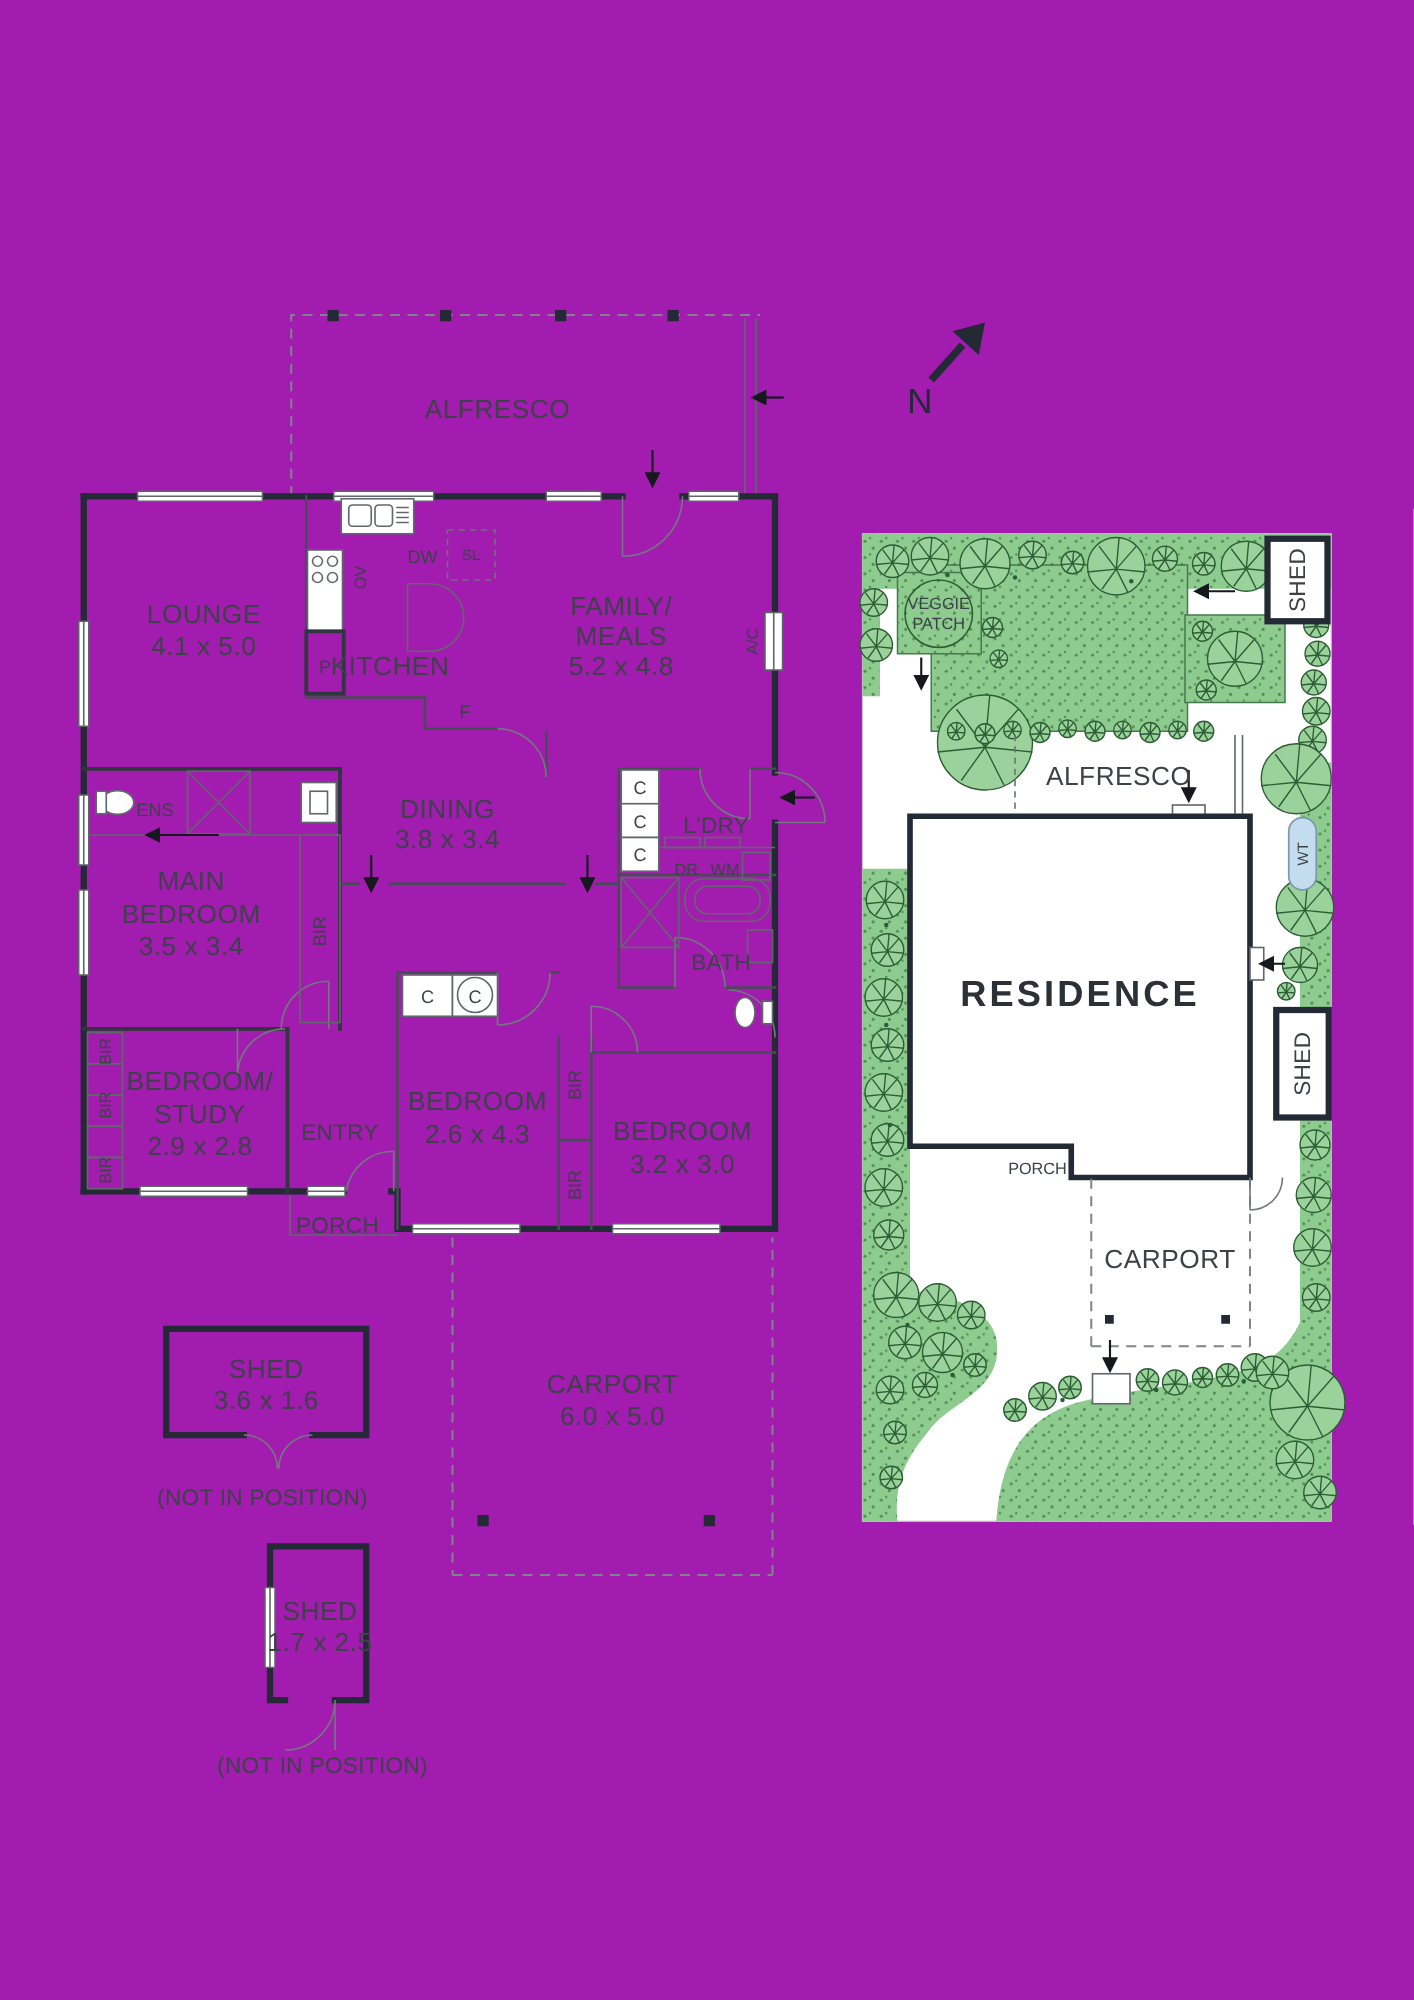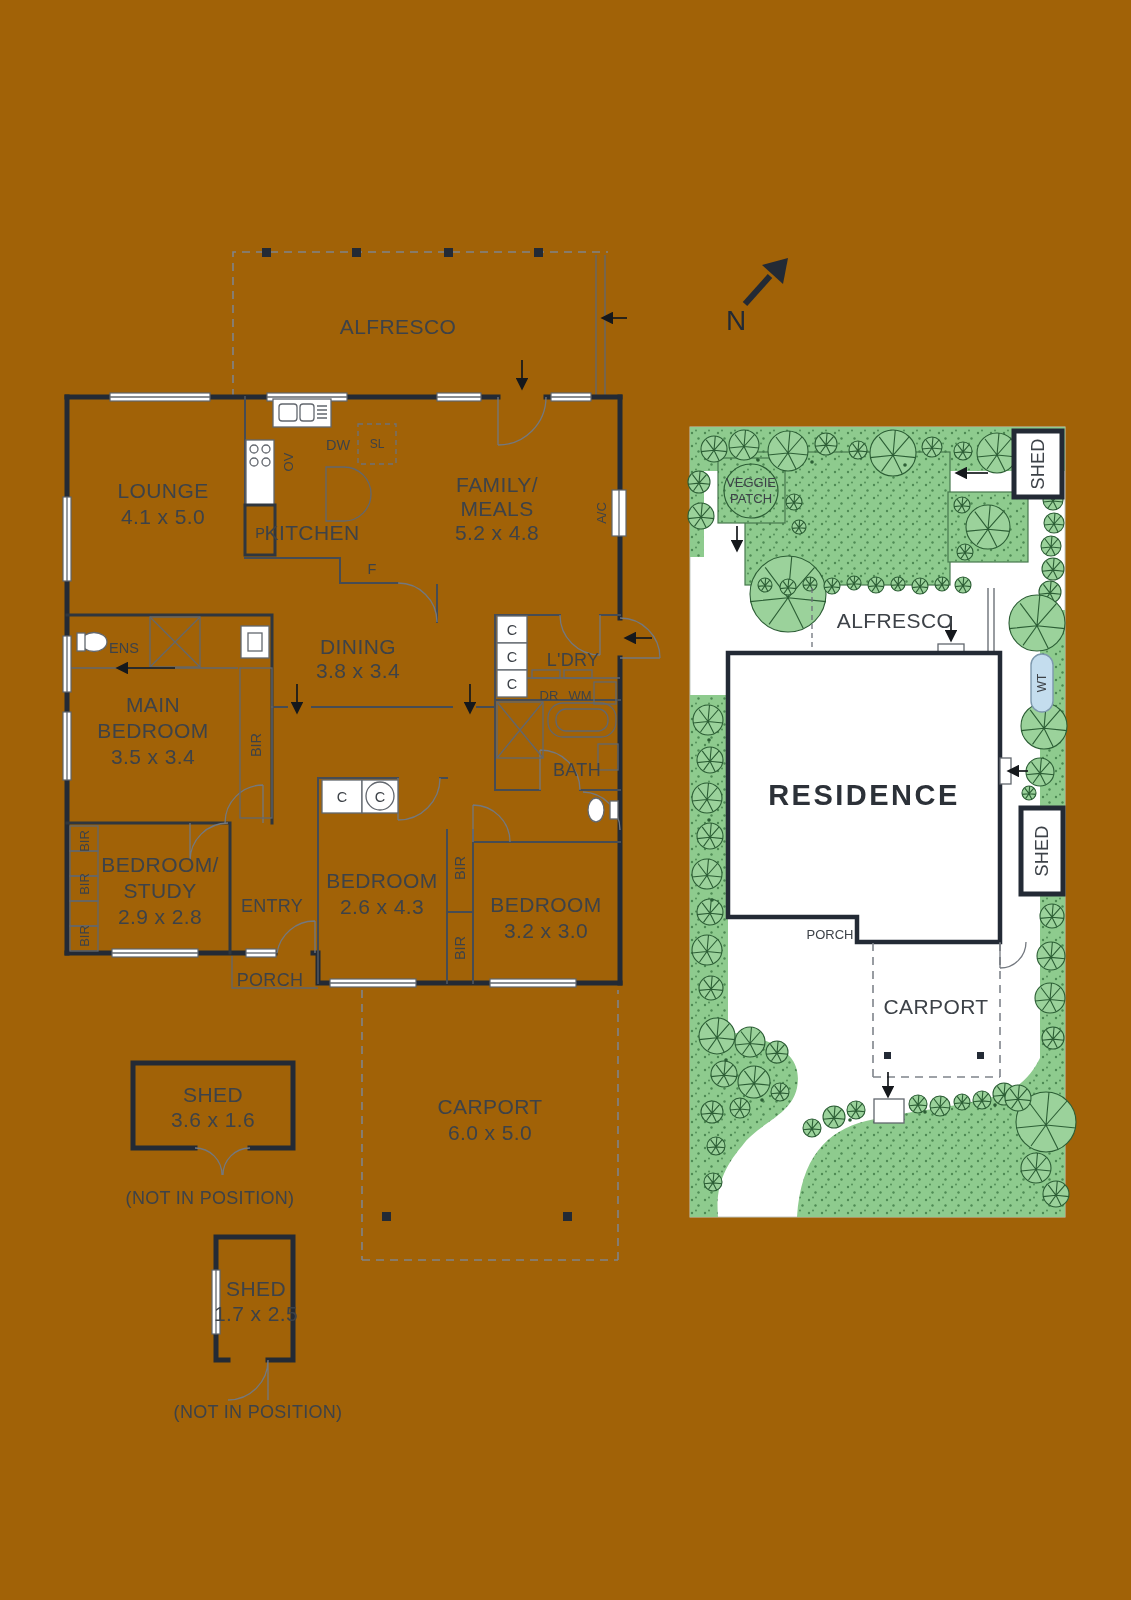--- a/index.html
+++ b/index.html
@@ -1,16 +1,16 @@
 <!DOCTYPE html>
 <html><head>
 <meta charset="utf-8">
 <style>
   html,body{margin:0;padding:0;background:#ffffff;}
-  .page{width:1131px;height:1600px;position:relative;background:#a16207;overflow:hidden;}
+  .page{width:1131px;height:1600px;position:relative;background:#a21caf;overflow:hidden;}
   svg{display:block;}
   .lbl{font-family:"Liberation Sans",sans-serif;fill:#3d4248;text-anchor:middle;}
   .s21{font-size:21px;letter-spacing:.4px;}
   .s18{font-size:18px;letter-spacing:.3px;}
   .s14{font-size:14.5px;}
   .s13{font-size:13px;}
   .s12{font-size:12px;}
   .nlab{font-size:28px;fill:#232a35;}
   .res{font-size:29px;font-weight:bold;letter-spacing:2.5px;fill:#2c3138;}
   .w5{stroke:#232a35;stroke-width:5;fill:none;stroke-linecap:square;}

